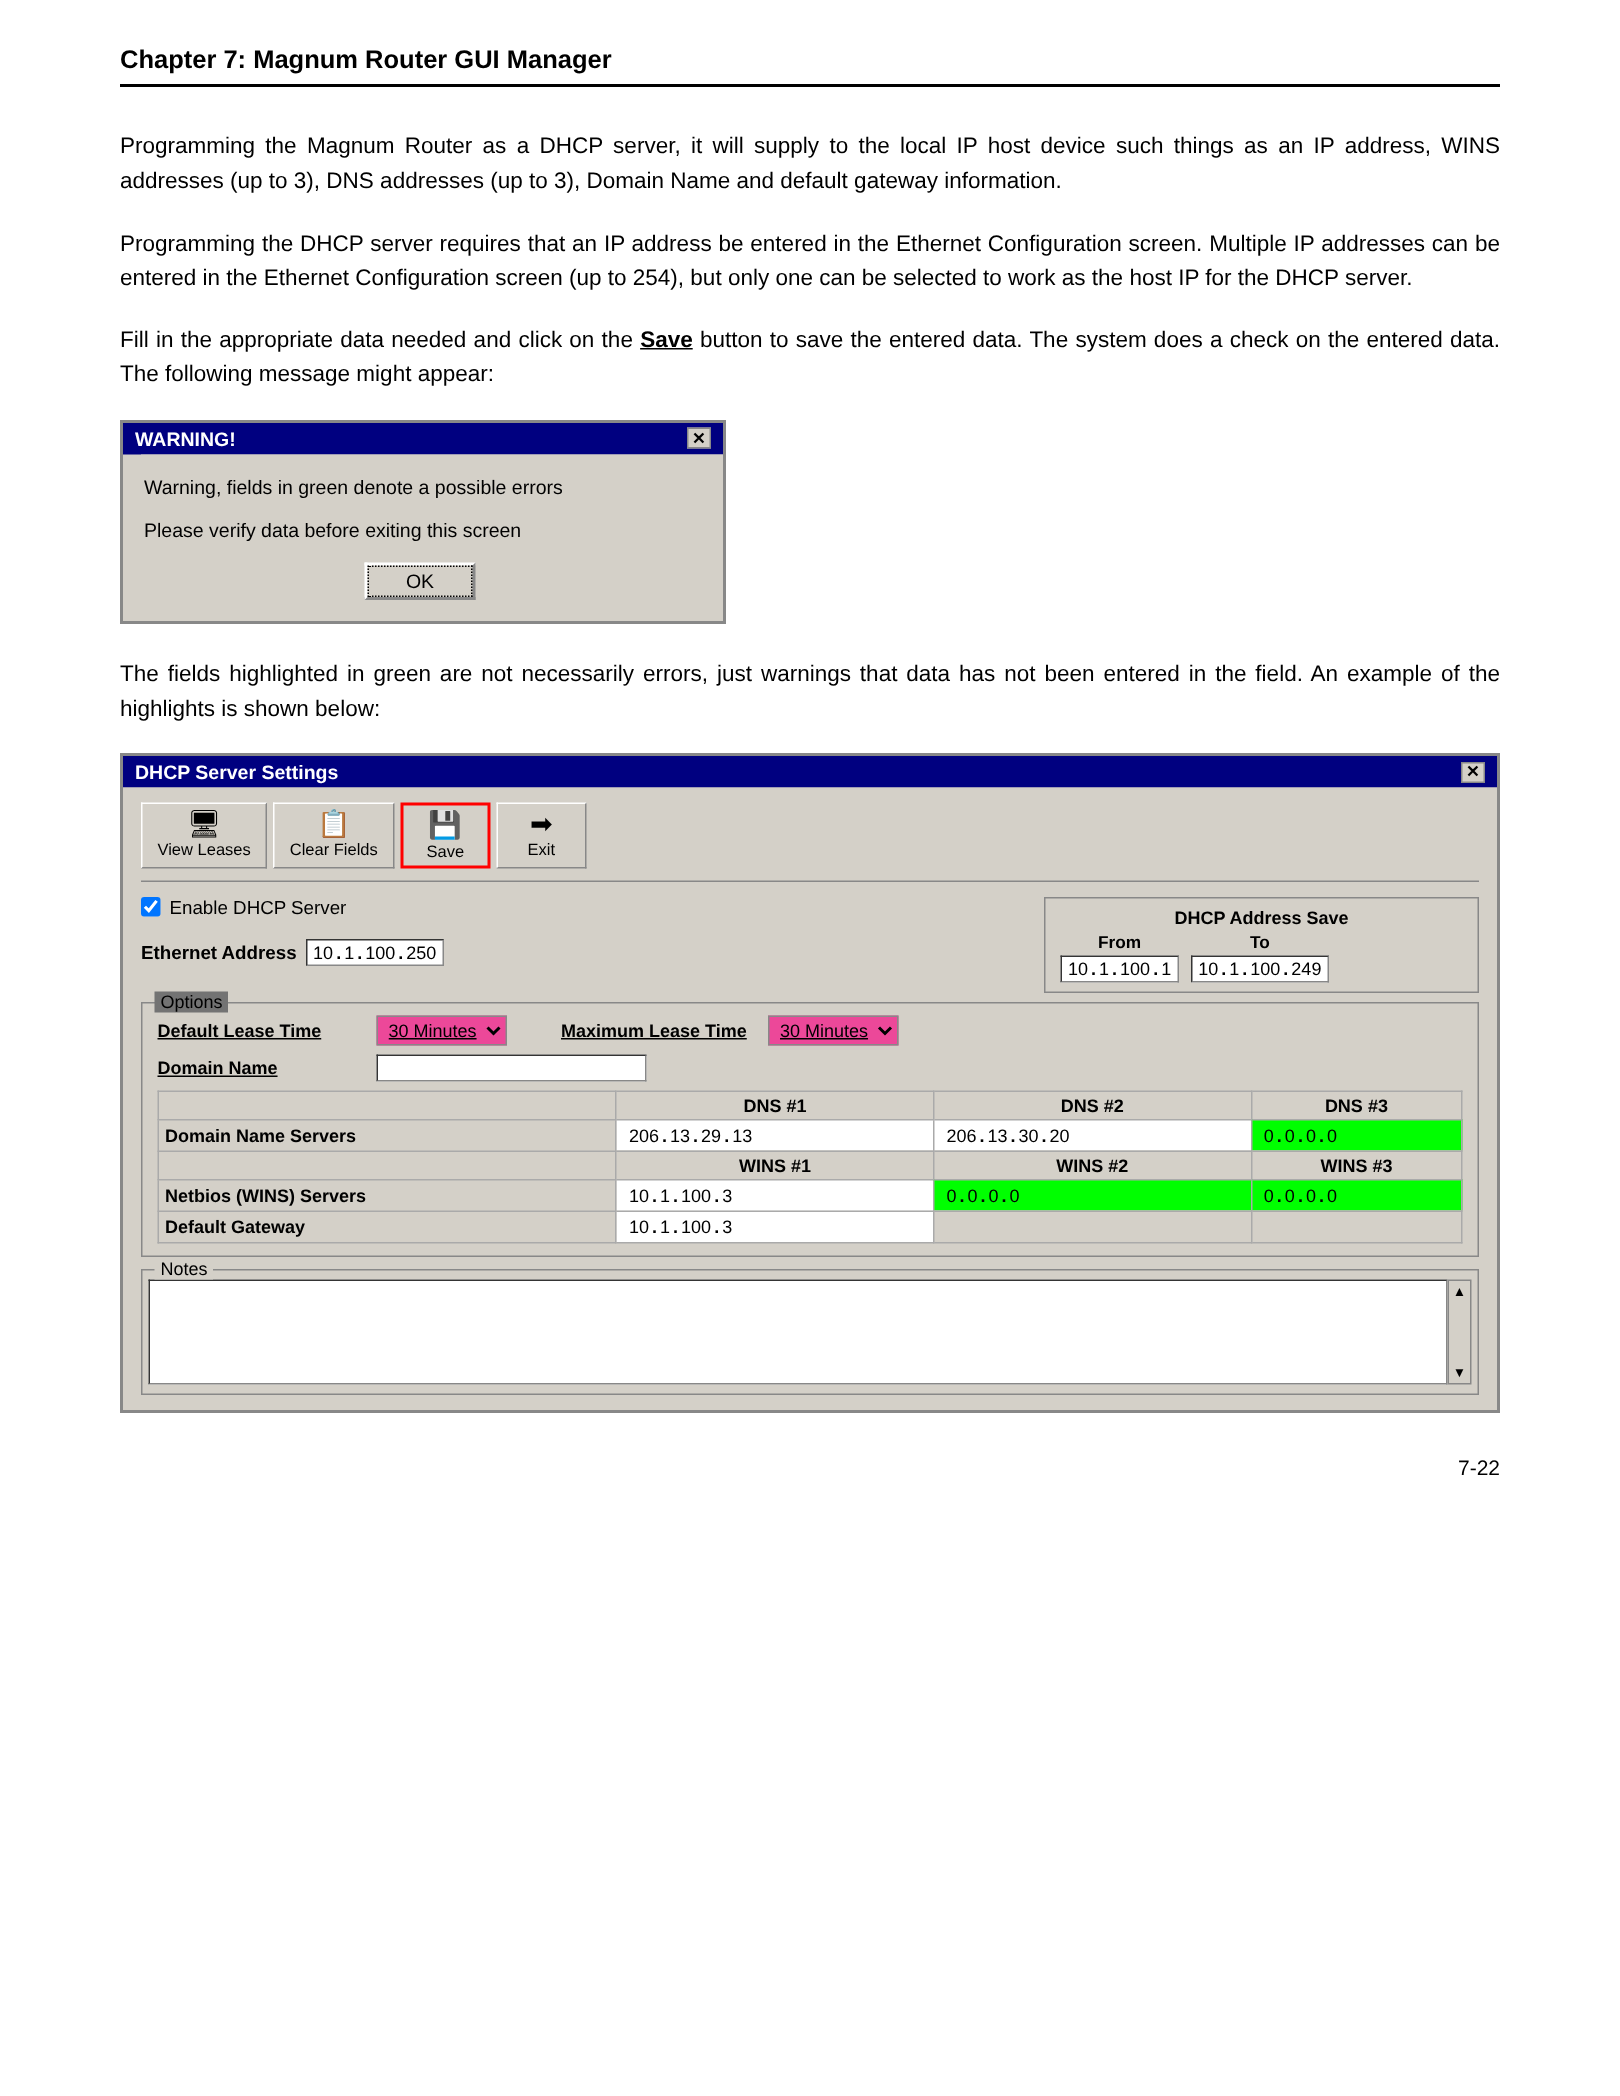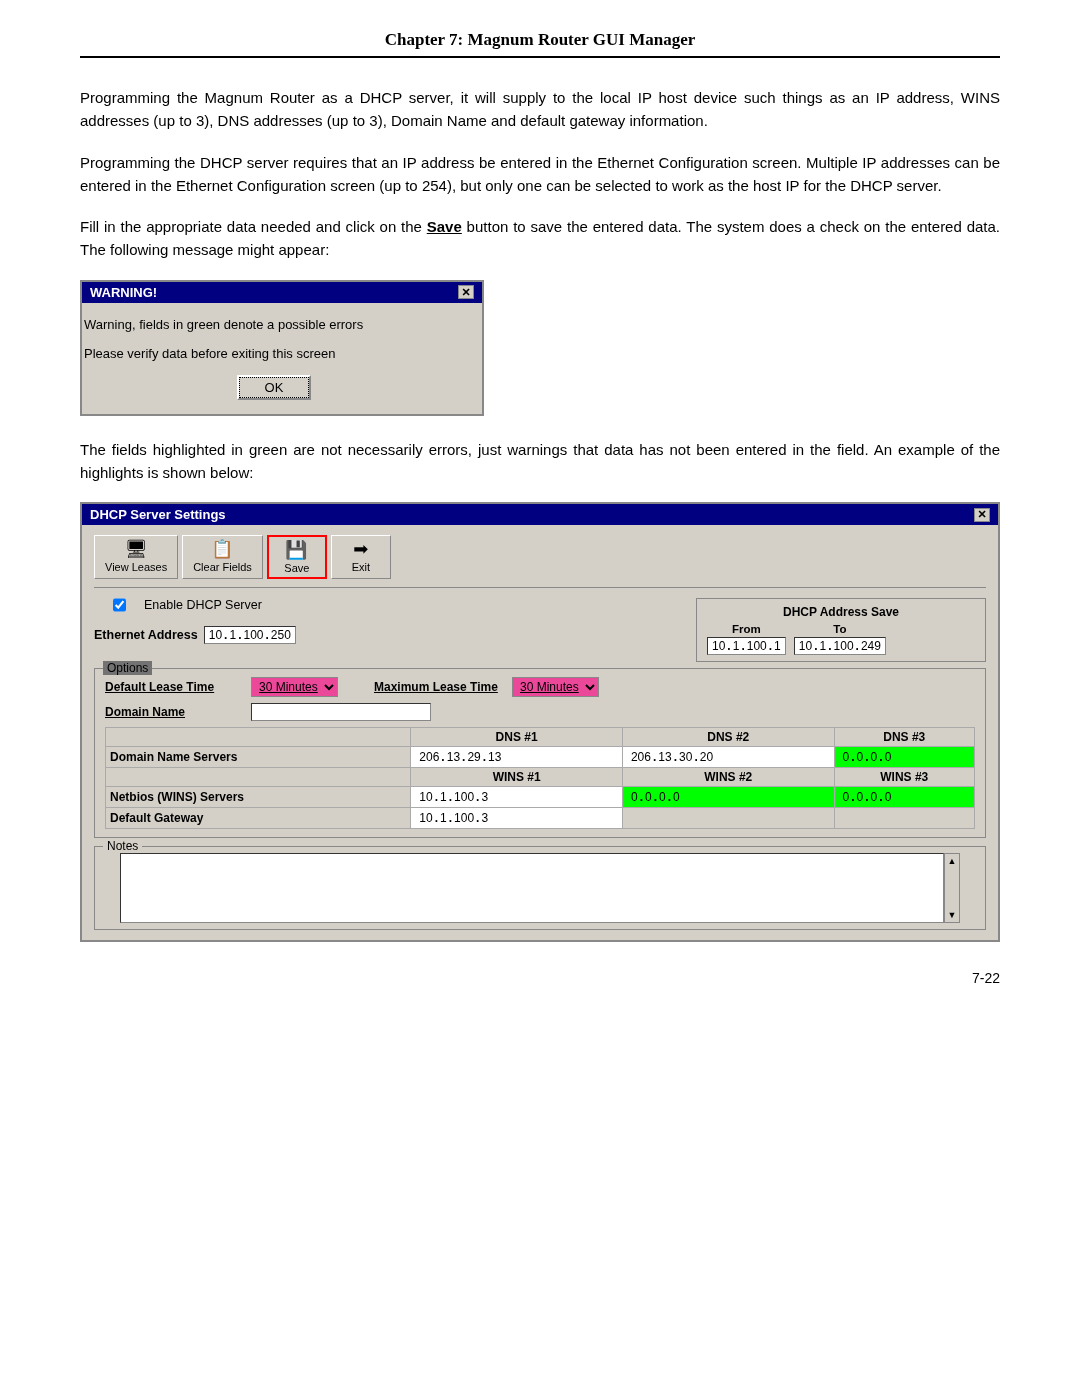--- a/index.html
+++ b/index.html
@@ -6,25 +6,24 @@
     body {
       background: #fff;
       font-family: Arial, sans-serif;
       font-size: 15px;
       color: #000;
       width: 1080px;
       min-height: 1397px;
       padding: 30px 80px 60px 80px;
     }
     .chapter-title {
-      text-align: center;
+      text-align: left;
       font-weight: bold;
       font-size: 17px;
       margin-bottom: 6px;
-      font-family: Liberation Serif, serif;
     }
     .chapter-rule {
       border: none;
       border-top: 2px solid #000;
       margin-bottom: 28px;
     }
     .body-text {
       font-size: 15px;
       line-height: 1.55;
       text-align: justify;
@@ -62,20 +61,21 @@
       display: flex;
       align-items: center;
       justify-content: center;
       font-size: 11px;
       font-weight: bold;
       cursor: pointer;
     }
     .warning-body {
       padding: 14px 18px 14px 2px;
       background: #d4d0c8;
+      margin-left: 12px;
     }
     .warning-body p {
       margin-bottom: 14px;
       font-size: 13px;
     }
     .warning-ok-btn {
       display: block;
       margin: 0 auto;
       background: #d4d0c8;
       border: 2px solid #888;
@@ -178,23 +178,23 @@
     }
     .ip-field span {
       padding: 0 1px;
     }
     .ip-field .dot {
       font-weight: bold;
     }
     
     .enable-row {
       display: flex;
-      gap: 18px;
+      align-items: center;
+      gap: 6px;
       margin-bottom: 8px;
-      margin-left: 19px;
     }
     .eth-row {
       display: flex;
       align-items: center;
       gap: 6px;
       margin-bottom: 8px;
     }
     .eth-label {
       font-weight: bold;
       font-size: 12.5px;
@@ -267,21 +267,21 @@
       background: #fff;
       margin-top: 40px;
     }
     .dns-table td.green-cell {
       background: #00ff00;
     }
 
     
     .notes-box {
       border: 1px solid #888;
-      padding: 6px 25px;
+      padding: 6px 4px;
       margin-top: 0;
       position: relative;
     }
     .notes-legend {
       position: absolute;
       top: -8px;
       left: 8px;
       background: #d4d0c8;
       padding: 0 4px;
       font-size: 12px;

